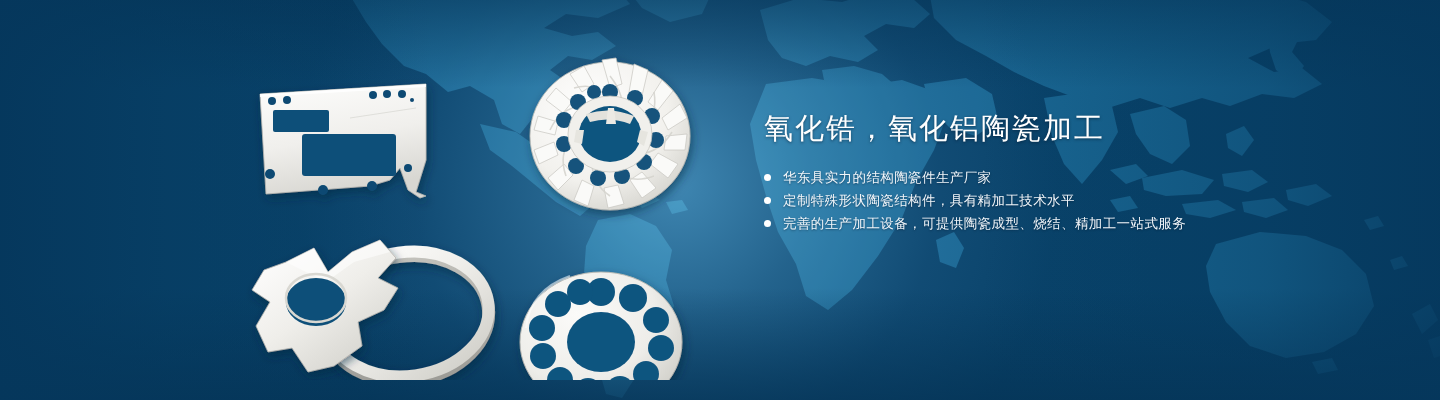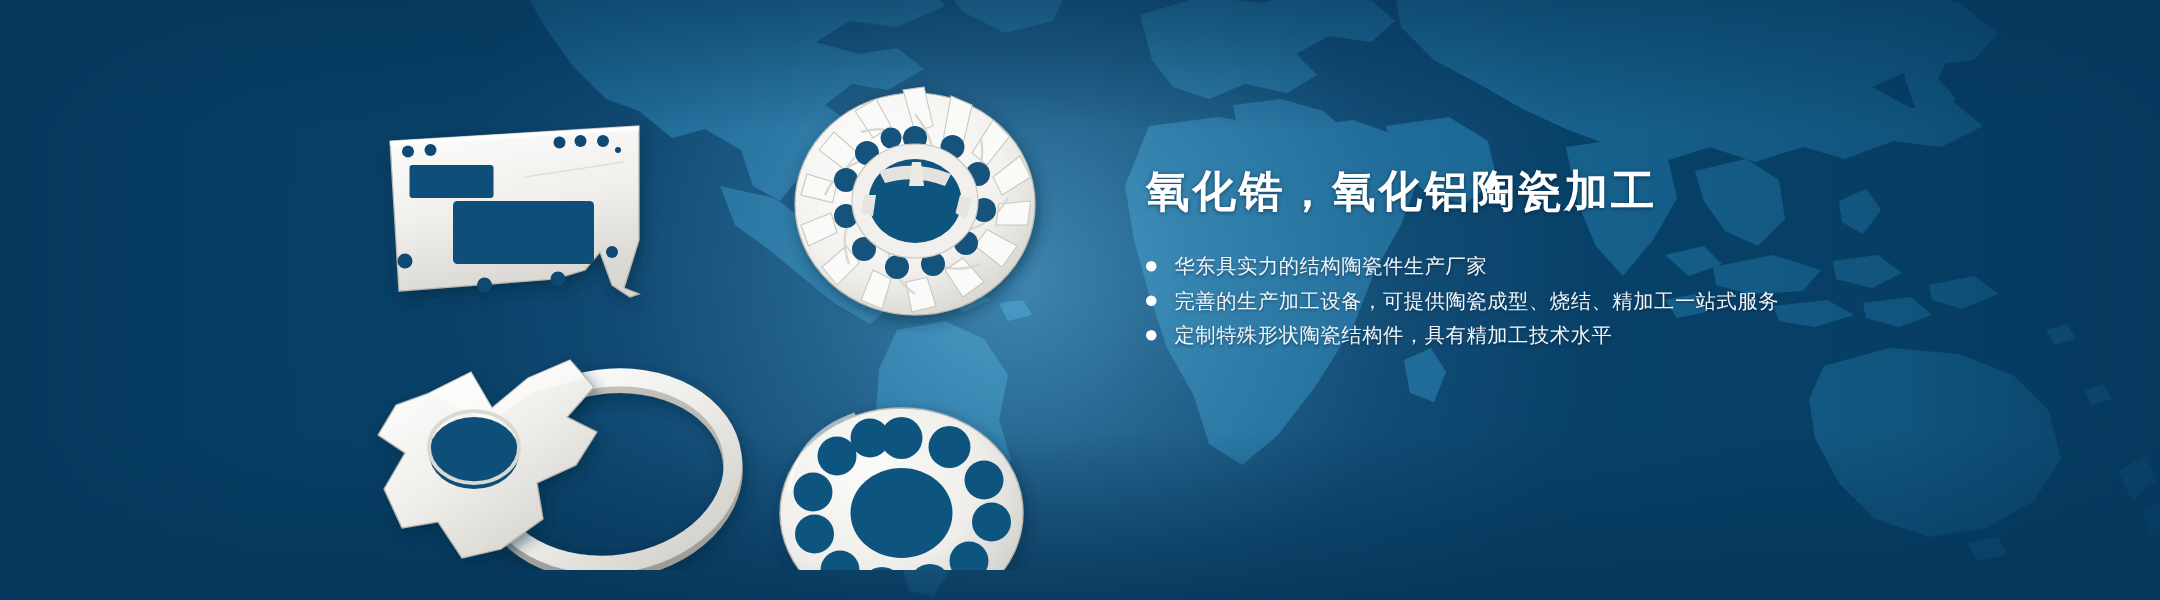--- a/index.html
+++ b/index.html
@@ -71,21 +71,21 @@
     position: absolute;
     left: 764px;
     top: 108px;
     width: 620px;
   }
   .headline {
     color: #ffffff;
     font-size: 29px;
     line-height: 40px;
     letter-spacing: 2px;
-    font-weight: bold;
+    font-weight: normal;
     margin: 0 0 18px 0;
     text-shadow: 0 1px 3px rgba(0,20,40,0.55);
     white-space: nowrap;
   }
   .bullets {
     list-style: none;
     margin: 0;
     padding: 0;
   }
   .bullet {
@@ -331,22 +331,22 @@
   <div class="panel">
     <h1 class="headline">氧化锆，氧化铝陶瓷加工</h1>
 
     <ul class="bullets">
       <li class="bullet">
         <span class="dot"></span>
         <span class="bullet-text">华东具实力的结构陶瓷件生产厂家</span>
       </li>
       <li class="bullet">
         <span class="dot"></span>
-        <span class="bullet-text">完善的生产加工设备，可提供陶瓷成型、烧结、精加工一站式服务</span>
+        <span class="bullet-text">定制特殊形状陶瓷结构件，具有精加工技术水平</span>
       </li>
       <li class="bullet">
         <span class="dot"></span>
-        <span class="bullet-text">定制特殊形状陶瓷结构件，具有精加工技术水平</span>
+        <span class="bullet-text">完善的生产加工设备，可提供陶瓷成型、烧结、精加工一站式服务</span>
       </li>
     </ul>
   </div>
 
 </div>
 
 </body></html>

